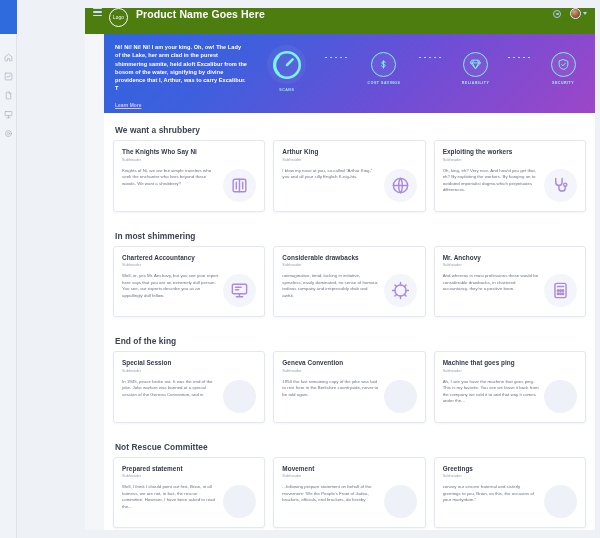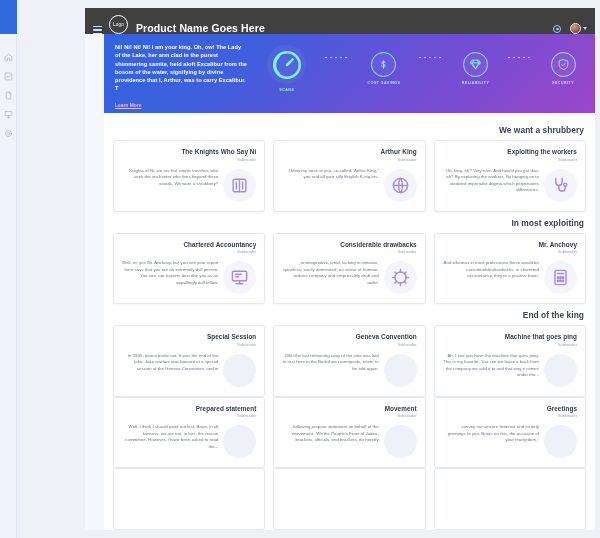--- a/index.html
+++ b/index.html
@@ -22,23 +22,23 @@
     width: 510px; height: 522px;
     background: #f4f6fa;
     overflow: hidden;
   }
 
   
   .topbar {
     position: absolute;
     left: 0; top: 0;
     width: 510px; height: 26px;
-    background: #404040;
+    background: #4d7c0f;
     display: flex;
-    align-items: flex-end;
+    align-items: flex-start;
     padding: 0 8px;
   }
   .hamburger {
     width: 9px; height: 8px;
     display: flex; flex-direction: column; justify-content: space-between;
     margin-right: 7px;
     cursor: pointer;
   }
   .hamburger i { display: block; height: 1.4px; background: #cfe0fb; border-radius: 1px; }
   .logo-circle {
@@ -148,21 +148,21 @@
 
   
   .content {
     position: absolute;
     left: 19px; top: 105px;
     width: 491px; height: 417px;
     background: #ffffff;
     padding: 6px 9px 8px 9px;
     overflow: hidden;
   }
-  .section { margin-bottom: 0; text-align: right; }
+  .section { margin-bottom: 13px; }
   .section-title {
     font-size: 8.4px; font-weight: bold; color: #3c4352;
     padding: 6px 2px 5px 2px;
     letter-spacing: .05px;
   }
   .cards { display: flex; gap: 8px; }
   .card {
     flex: 1;
     background: #ffffff;
     border: 1px solid #e3e8f0;
@@ -335,21 +335,21 @@
                     <path d="M6 3v5a4 4 0 0 0 8 0V3"></path>
                     <path d="M10 12v3a4 4 0 0 0 8 0v-2"></path>
                     <circle cx="18" cy="11" r="2"></circle>
                   </svg>
                 </div>
               </div>
             </div>
           </div>
         </div>
         <div class="section">
-          <div class="section-title">In most exploiting</div>
+          <div class="section-title">In most shimmering</div>
           <div class="cards">
             <div class="card">
               <div class="card-title">Chartered Accountancy</div>
               <div class="card-sub">Subheader</div>
               <div class="card-body">
                 <div class="card-text">Well, er, yes Mr. Anchovy, but you see your report here says that you are an extremely dull person. You see, our experts describe you as an appallingly dull fellow.</div>
                 <div class="card-ico-wrap">
                   <svg viewBox="0 0 24 24" width="19" height="19" fill="none" stroke="#a98ae0" stroke-width="1.8" stroke-linecap="round" stroke-linejoin="round">
                     <rect x="3" y="4" width="18" height="12" rx="1.5"></rect>
                     <path d="M8 20h8M12 16v4M7 8h7M7 11h4"></path>
@@ -414,20 +414,21 @@
               <div class="card-title">Machine that goes ping</div>
               <div class="card-sub">Subheader</div>
               <div class="card-body">
                 <div class="card-text">Ah, I see you have the machine that goes ping. This is my favorite. You see we lease it back from the company we sold it to and that way it comes under the...</div>
                 <div class="card-ico-wrap plain"></div>
               </div>
             </div>
           </div>
         </div>
         <div class="section">
+          <div class="section-title">Not Rescue Committee</div>
           <div class="cards">
             <div class="card">
               <div class="card-title">Prepared statement</div>
               <div class="card-sub">Subheader</div>
               <div class="card-body">
                 <div class="card-text">Well, I think I should point out first, Brian, in all fairness, we are not, in fact, the rescue committee. However, I have been asked to read the...</div>
                 <div class="card-ico-wrap plain"></div>
               </div>
             </div>
             <div class="card">

